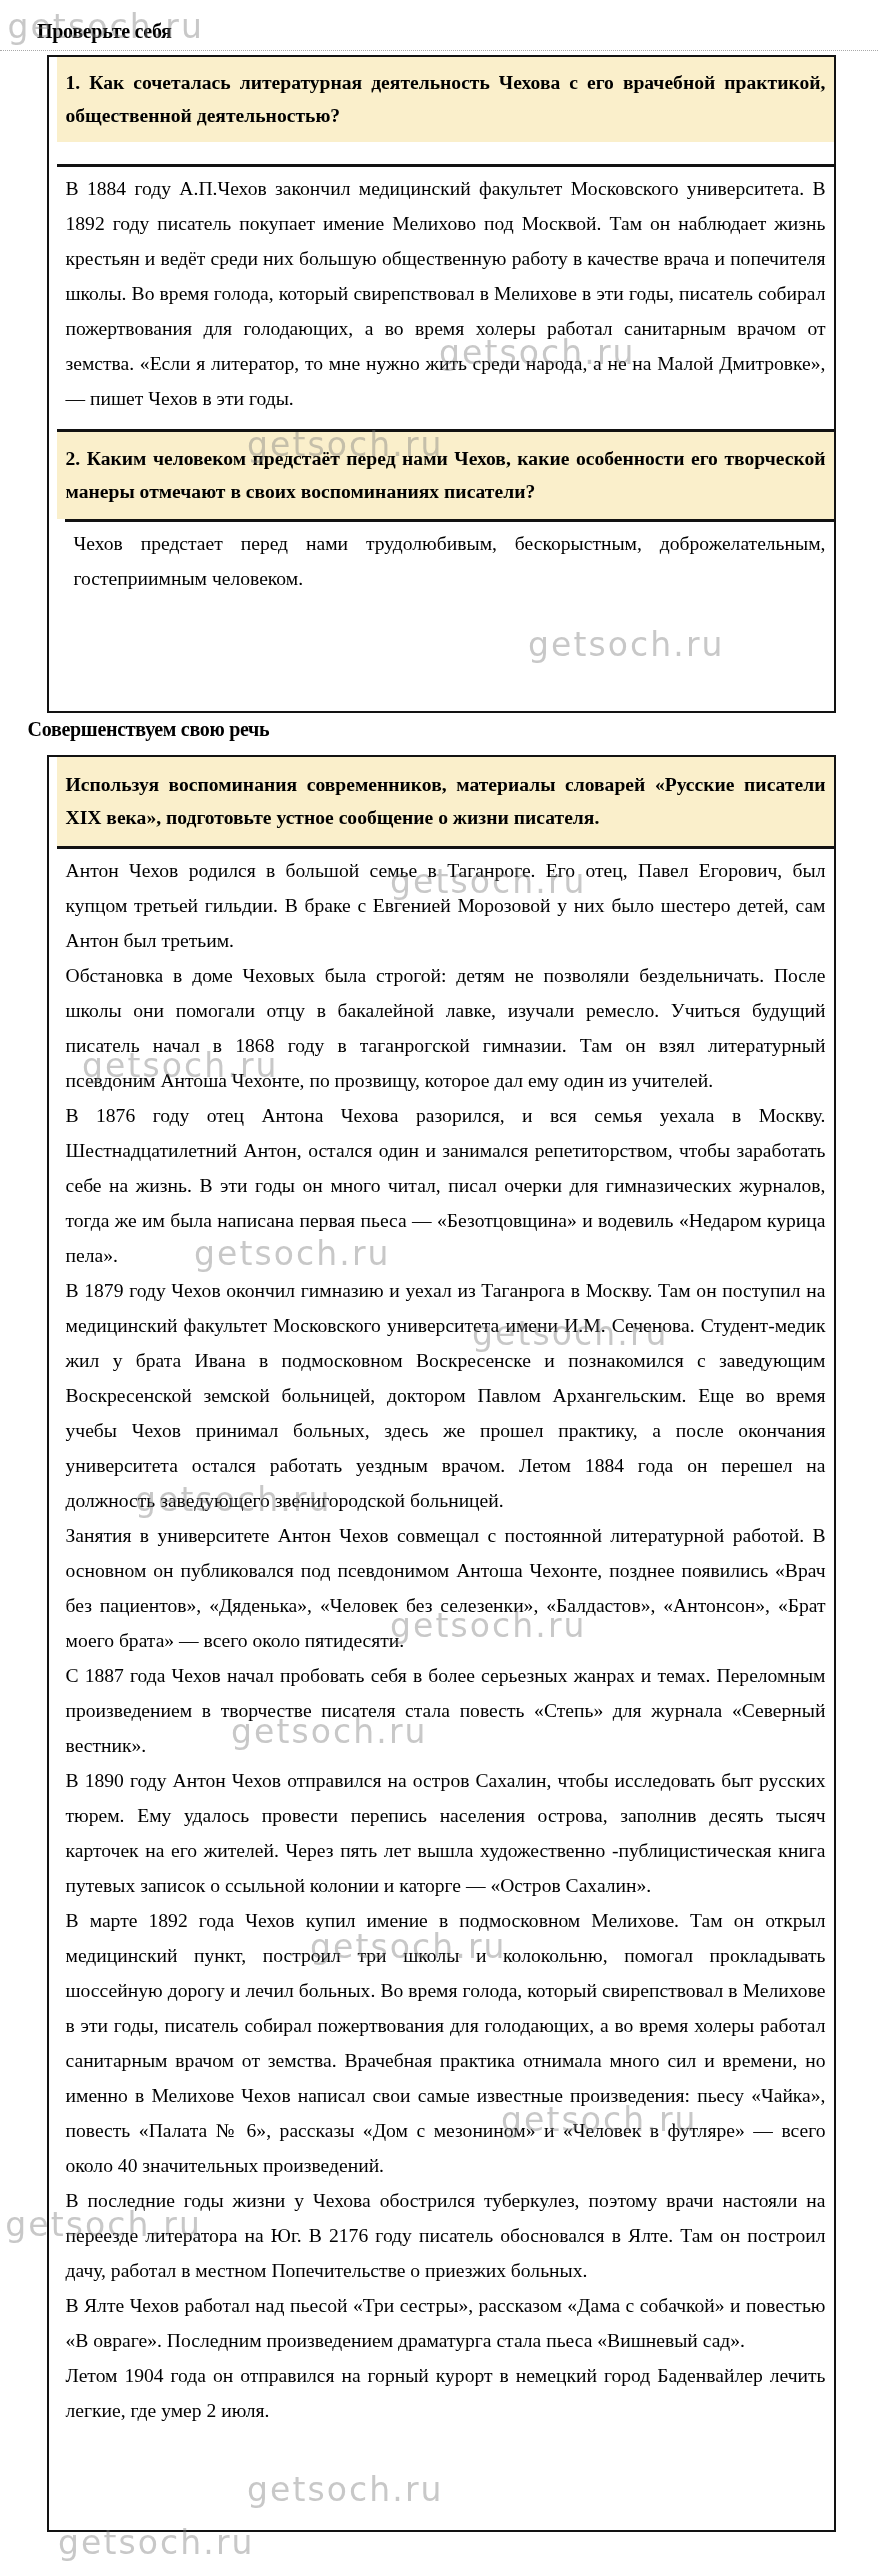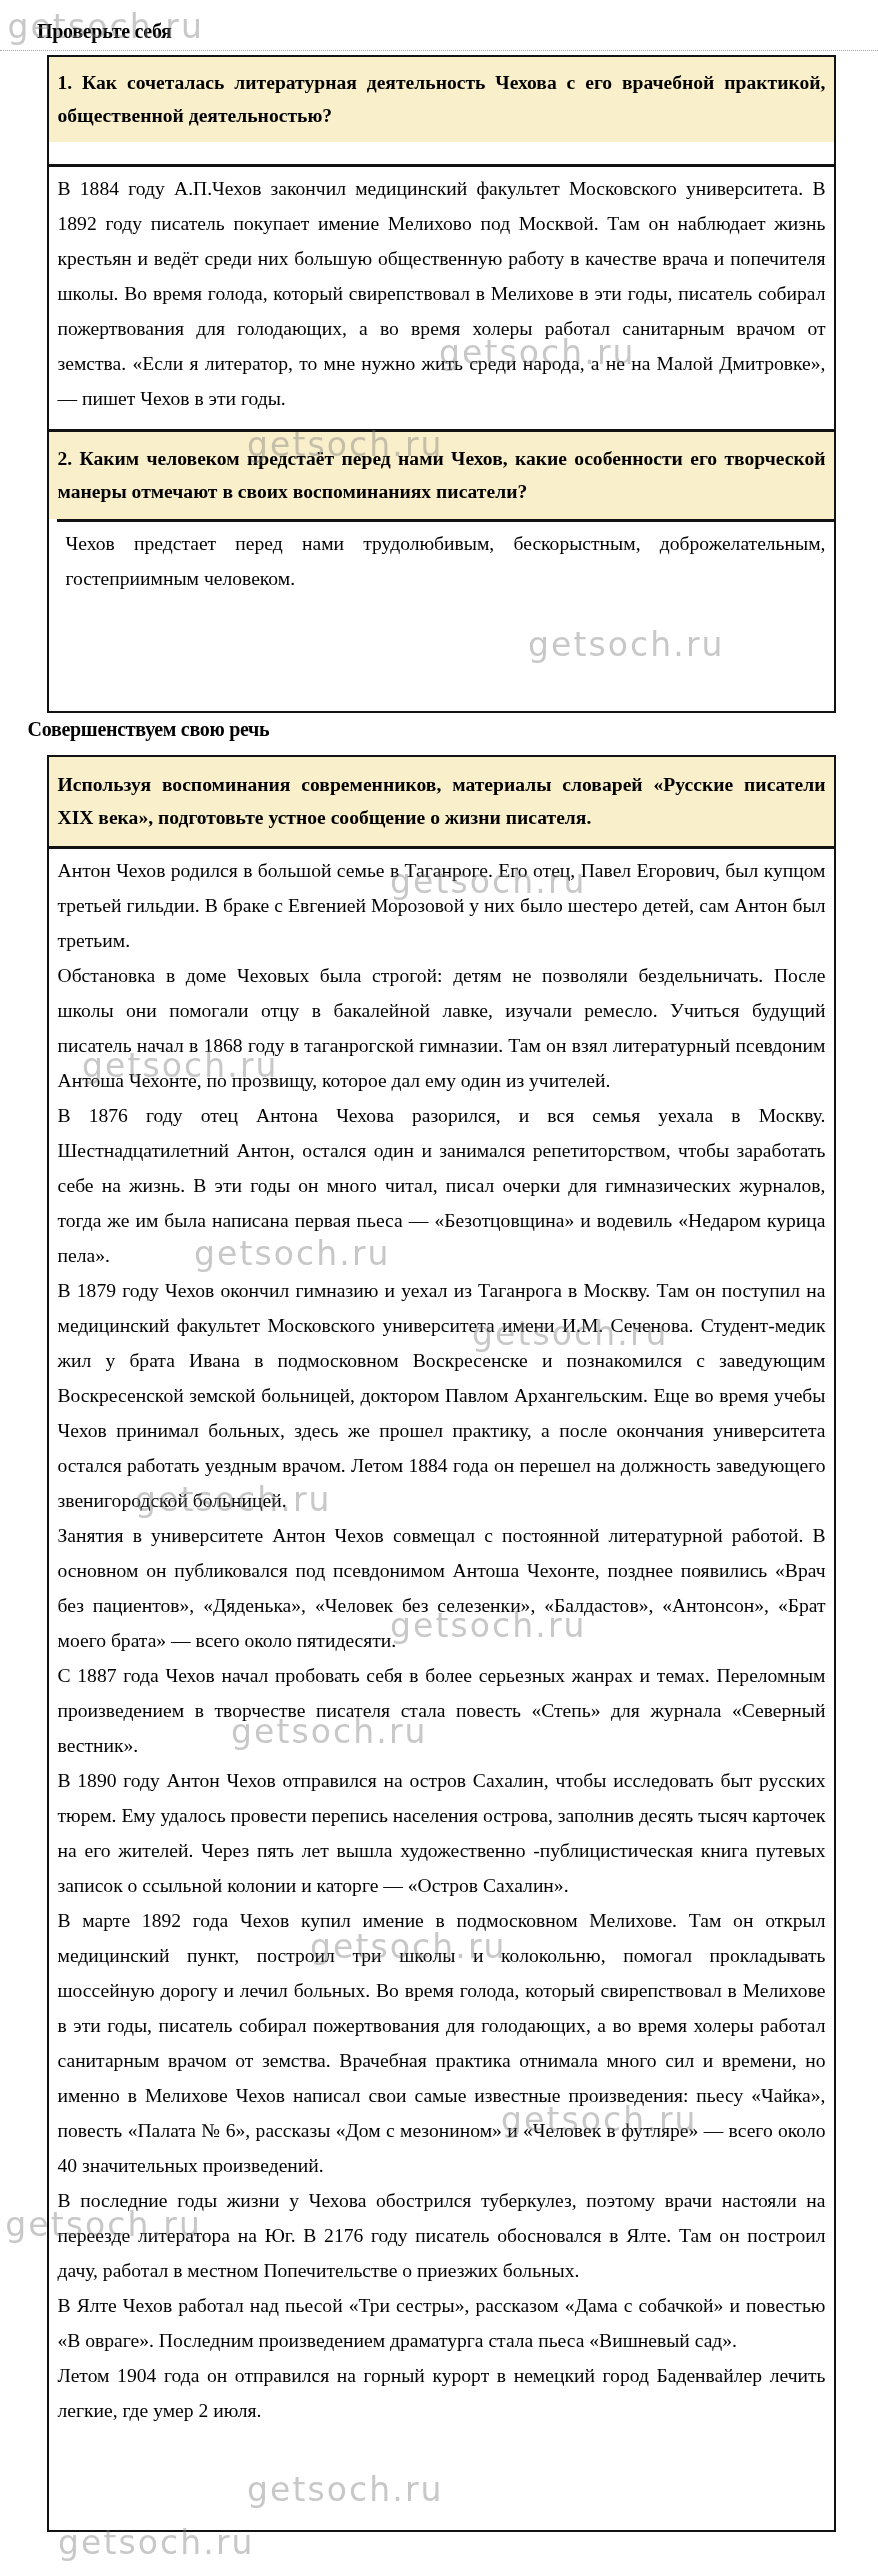--- a/index.html
+++ b/index.html
@@ -32,20 +32,21 @@
   .heading-1 { left: 37px; top: 21px; }
   .heading-2 { left: 27.6px; top: 719px; }
 
   .qa-table {
     position: absolute;
     left: 47px;
     width: 789px;
     border: 2.1px solid #121212;
     box-sizing: border-box;
     background: #ffffff;
+    padding-left: 8px;
   }
   .table-1 { top: 55px; }
   .table-2 { top: 755px; }
 
   .q-row {
     background: #faefcb;
     box-sizing: border-box;
     font-weight: bold;
     font-size: 19.6px;
     line-height: 33px;

